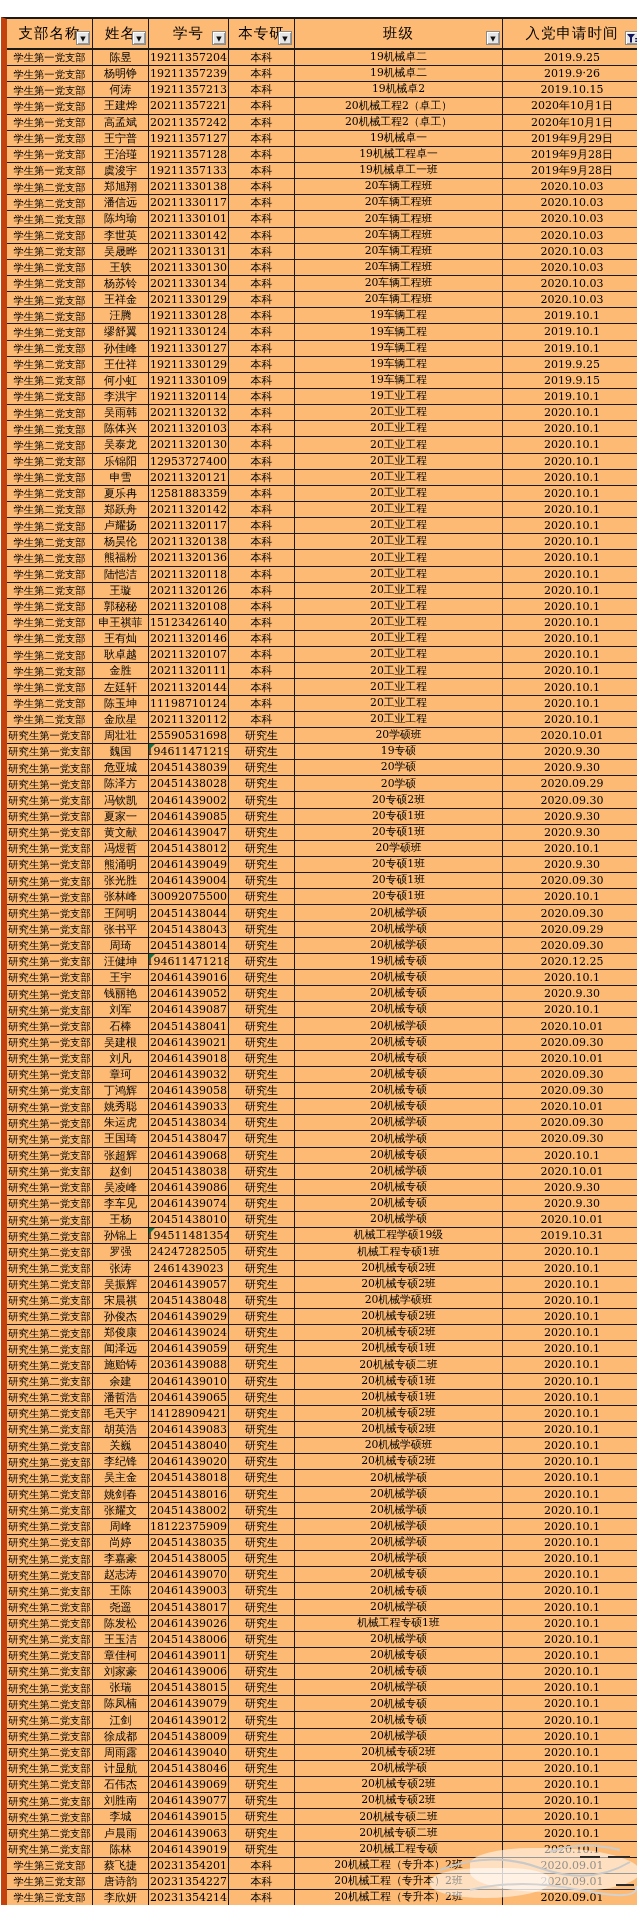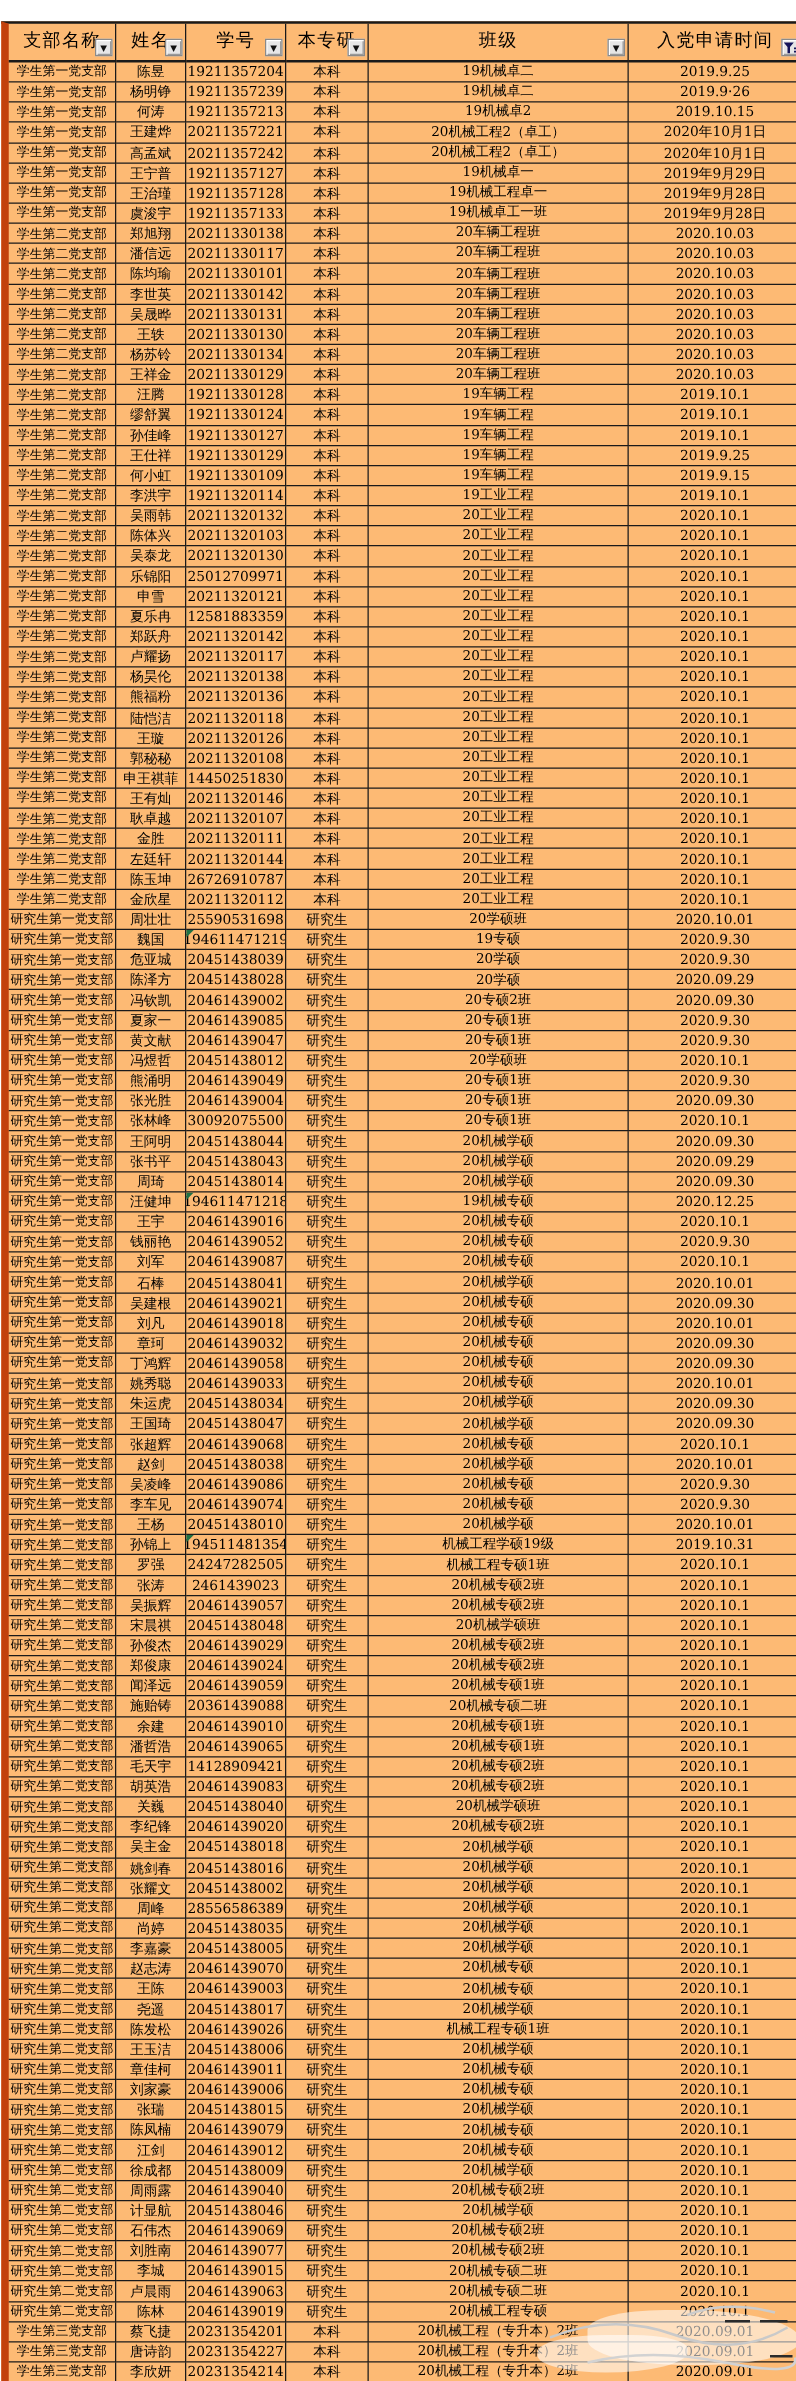--- a/index.html
+++ b/index.html
@@ -274,21 +274,21 @@
         <div class="cell c0">学生第二党支部</div>
         <div class="cell c1">吴泰龙</div>
         <div class="cell c2">20211320130</div>
         <div class="cell c3">本科</div>
         <div class="cell c4">20工业工程</div>
         <div class="cell c5">2020.10.1</div>
       </div>
       <div class="row">
         <div class="cell c0">学生第二党支部</div>
         <div class="cell c1">乐锦阳</div>
-        <div class="cell c2">25012709971</div>
+        <div class="cell c2">12953727400</div>
         <div class="cell c3">本科</div>
         <div class="cell c4">20工业工程</div>
         <div class="cell c5">2020.10.1</div>
       </div>
       <div class="row">
         <div class="cell c0">学生第二党支部</div>
         <div class="cell c1">申雪</div>
         <div class="cell c2">20211320121</div>
         <div class="cell c3">本科</div>
         <div class="cell c4">20工业工程</div>
@@ -354,21 +354,21 @@
         <div class="cell c0">学生第二党支部</div>
         <div class="cell c1">郭秘秘</div>
         <div class="cell c2">20211320108</div>
         <div class="cell c3">本科</div>
         <div class="cell c4">20工业工程</div>
         <div class="cell c5">2020.10.1</div>
       </div>
       <div class="row">
         <div class="cell c0">学生第二党支部</div>
         <div class="cell c1">申王祺菲</div>
-        <div class="cell c2">14450251830</div>
+        <div class="cell c2">15123426140</div>
         <div class="cell c3">本科</div>
         <div class="cell c4">20工业工程</div>
         <div class="cell c5">2020.10.1</div>
       </div>
       <div class="row">
         <div class="cell c0">学生第二党支部</div>
         <div class="cell c1">王有灿</div>
         <div class="cell c2">20211320146</div>
         <div class="cell c3">本科</div>
         <div class="cell c4">20工业工程</div>
@@ -394,21 +394,21 @@
         <div class="cell c0">学生第二党支部</div>
         <div class="cell c1">左廷轩</div>
         <div class="cell c2">20211320144</div>
         <div class="cell c3">本科</div>
         <div class="cell c4">20工业工程</div>
         <div class="cell c5">2020.10.1</div>
       </div>
       <div class="row">
         <div class="cell c0">学生第二党支部</div>
         <div class="cell c1">陈玉坤</div>
-        <div class="cell c2">26726910787</div>
+        <div class="cell c2">11198710124</div>
         <div class="cell c3">本科</div>
         <div class="cell c4">20工业工程</div>
         <div class="cell c5">2020.10.1</div>
       </div>
       <div class="row">
         <div class="cell c0">学生第二党支部</div>
         <div class="cell c1">金欣星</div>
         <div class="cell c2">20211320112</div>
         <div class="cell c3">本科</div>
         <div class="cell c4">20工业工程</div>
@@ -802,21 +802,21 @@
         <div class="cell c0">研究生第二党支部</div>
         <div class="cell c1">张耀文</div>
         <div class="cell c2">20451438002</div>
         <div class="cell c3">研究生</div>
         <div class="cell c4">20机械学硕</div>
         <div class="cell c5">2020.10.1</div>
       </div>
       <div class="row">
         <div class="cell c0">研究生第二党支部</div>
         <div class="cell c1">周峰</div>
-        <div class="cell c2">28556586389</div>
+        <div class="cell c2">18122375909</div>
         <div class="cell c3">研究生</div>
         <div class="cell c4">20机械学硕</div>
         <div class="cell c5">2020.10.1</div>
       </div>
       <div class="row">
         <div class="cell c0">研究生第二党支部</div>
         <div class="cell c1">尚婷</div>
         <div class="cell c2">20451438035</div>
         <div class="cell c3">研究生</div>
         <div class="cell c4">20机械学硕</div>

